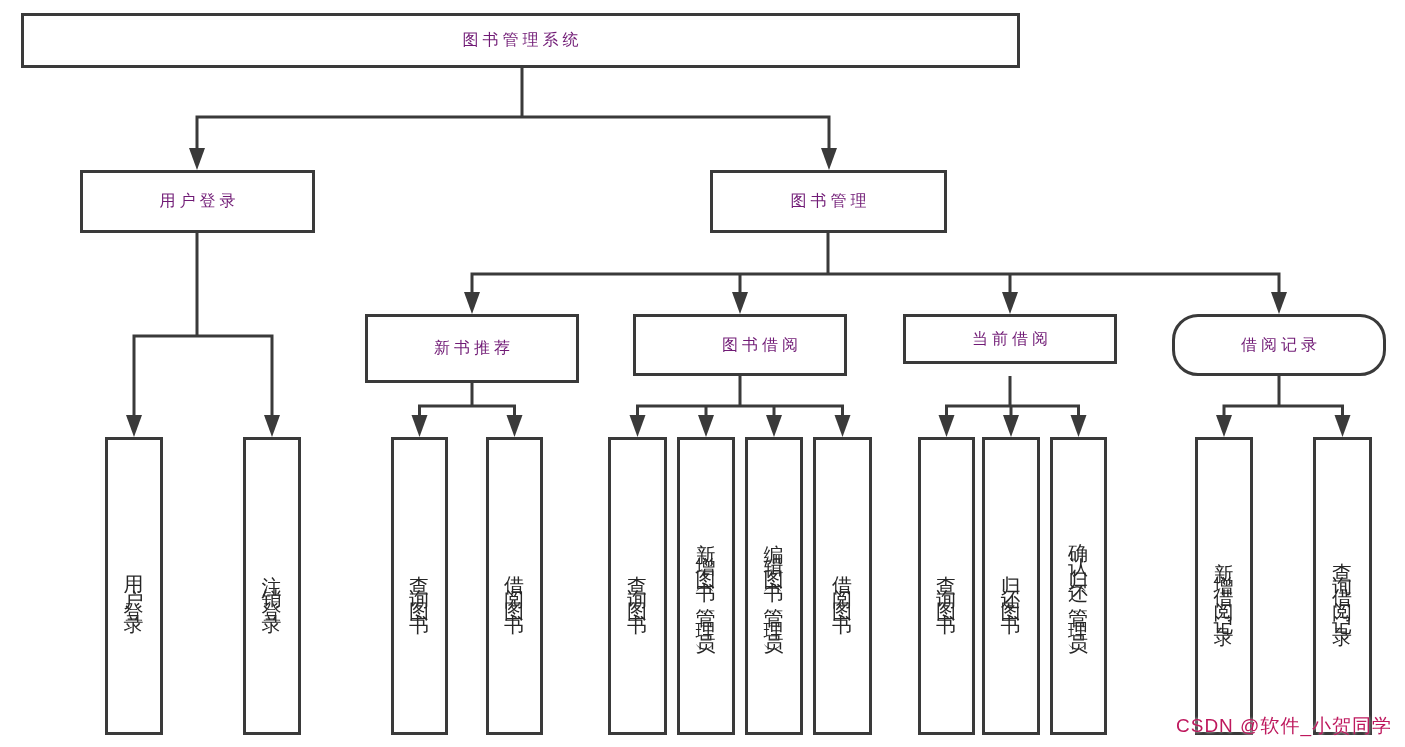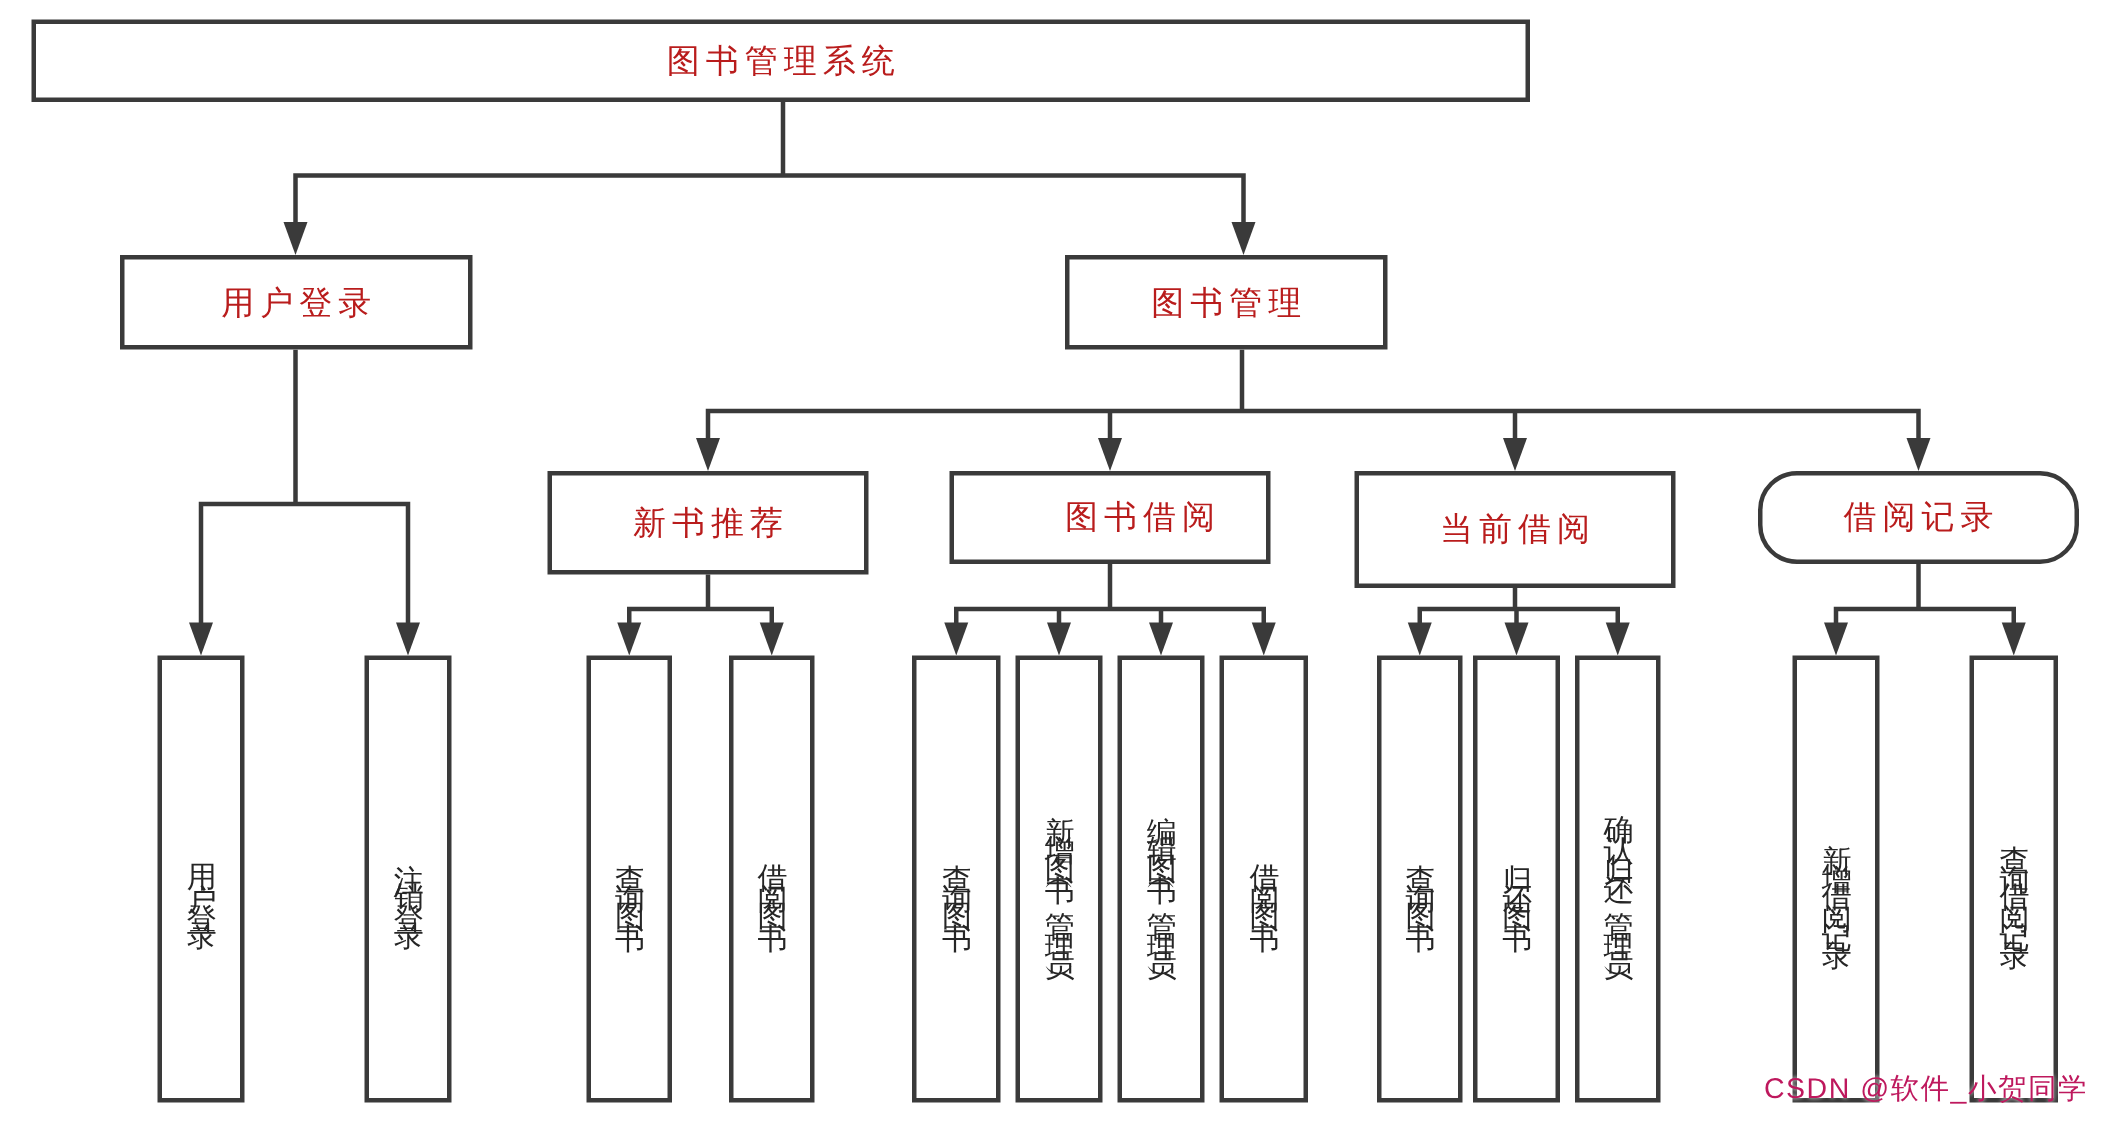--- a/index.html
+++ b/index.html
@@ -19,43 +19,43 @@
   .box {
     position: absolute;
     box-sizing: border-box;
     background: #ffffff;
     border: 3px solid #3a3a3a;
     display: flex;
     align-items: center;
     justify-content: center;
   }
   .h-label {
-    font-size: 22px;
+    font-size: 16px;
     letter-spacing: 4px;
-    color: #b91c1c;
+    color: #701a75;
     white-space: nowrap;
     text-indent: 4px; 
   }
   .v-label {
     writing-mode: vertical-rl;
     text-orientation: mixed;
     font-size: 20px;
     letter-spacing: 13px;
     line-height: 1;
     color: #262626;
   }
   
   #node-root   { left: 21px;  top: 13px;  width: 999px; height: 55px; }
   
   #node-l2-0   { left: 80px;  top: 170px; width: 235px; height: 63px; }
-  #node-l2-1   { left: 710px; top: 170px; width: 215px; height: 63px; }
+  #node-l2-1   { left: 710px; top: 170px; width: 237px; height: 63px; }
   
   #node-l3-0   { left: 365px;  top: 314px; width: 214px; height: 69px; }
   #node-l3-1   { left: 633px;  top: 314px; width: 214px; height: 62px; padding-left: 40px; }
-  #node-l3-2   { left: 903px;  top: 314px; width: 214px; height: 78px; }
+  #node-l3-2   { left: 903px;  top: 314px; width: 214px; height: 50px; }
   #node-l3-3   { left: 1172px; top: 314px; width: 214px; height: 62px; border-radius: 26px; }
   
   .leaf { top: 437px; height: 298px; }
   #leaf-u0 { left: 105px;  width: 58px; }
   #leaf-u1 { left: 243px;  width: 58px; }
   #leaf-n0 { left: 391px;  width: 57px; }
   #leaf-n1 { left: 486px;  width: 57px; }
   #leaf-j0 { left: 608px;  width: 59px; }
   #leaf-j1 { left: 677px;  width: 58px; }
   #leaf-j2 { left: 745px;  width: 58px; }

